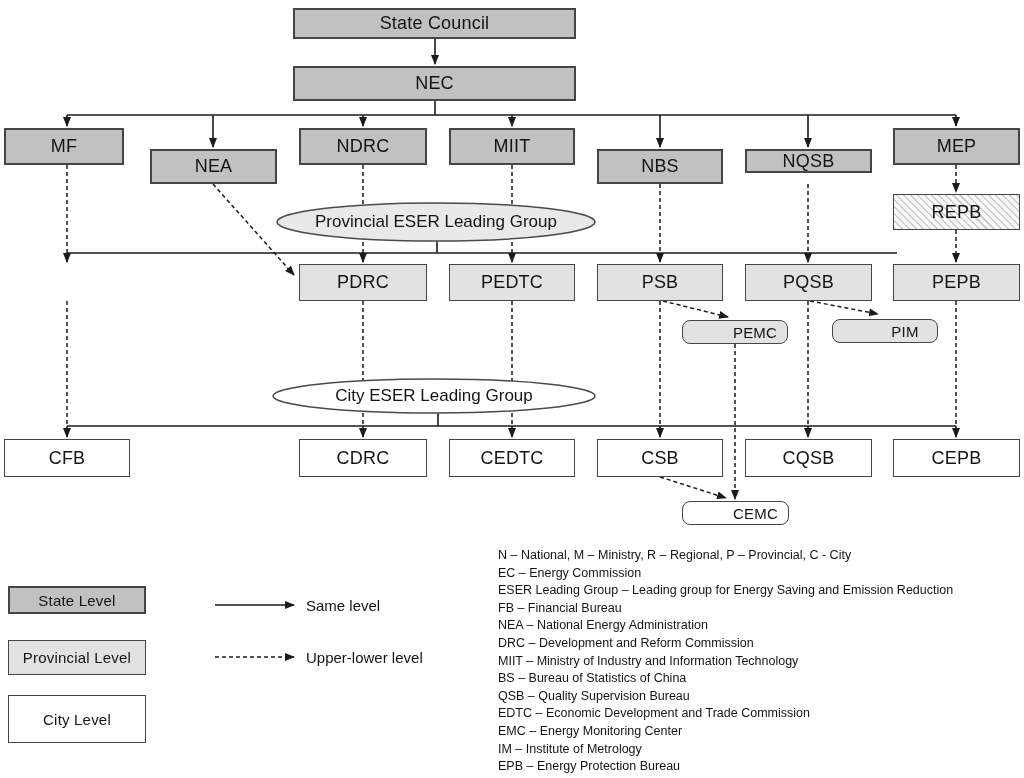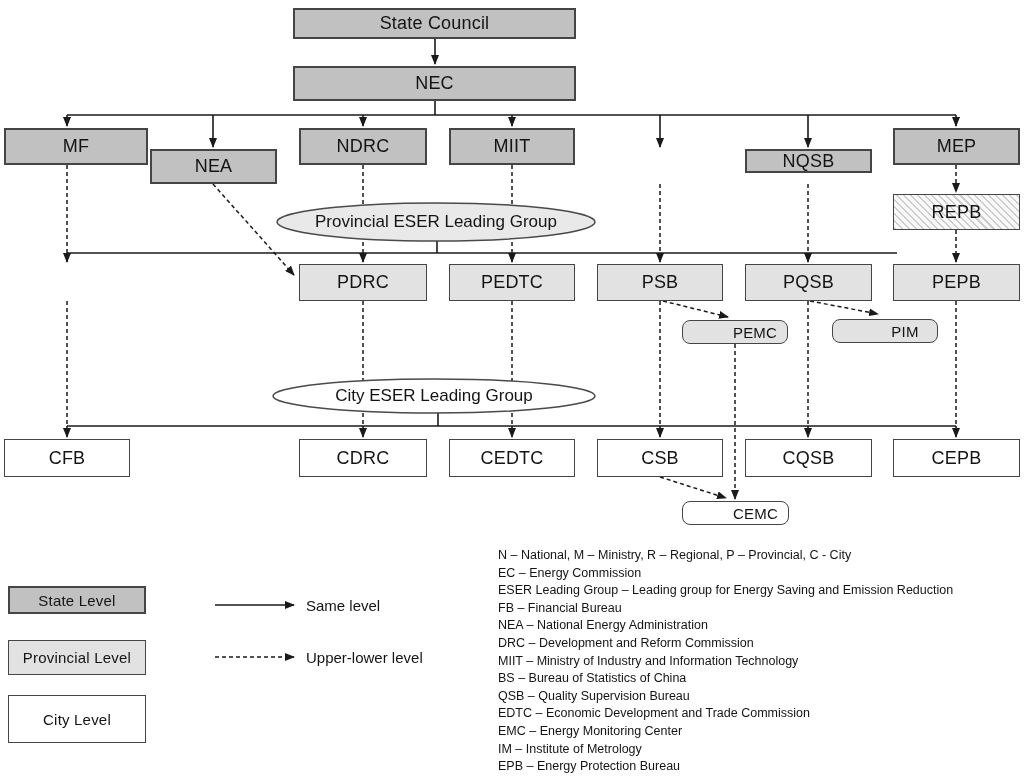--- a/index.html
+++ b/index.html
@@ -86,24 +86,25 @@
 
     <g stroke="#4a4a4a" stroke-width="1.5">
       <ellipse cx="436" cy="222" rx="159" ry="19" fill="#e9e9e9"></ellipse>
       <ellipse cx="434" cy="396" rx="161" ry="17" fill="#ffffff"></ellipse>
     </g>
   </svg>
 
   <div class="node state" style="left:293px;top:66px;width:283px;height:35px">NEC</div>
   <div class="node state" style="left:293px;top:8px;width:283px;height:31px">State Council</div>
 
-  <div class="node state" style="left:4px;top:128px;width:144px;height:37px">MF</div>
+  <div class="node state" style="left:4px;top:128px;width:120px;height:37px">MF</div>
   <div class="node state" style="left:150px;top:149px;width:127px;height:35px">NEA</div>
   <div class="node state" style="left:299px;top:128px;width:128px;height:37px">NDRC</div>
   <div class="node state" style="left:449px;top:128px;width:126px;height:37px">MIIT</div>
+  <div class="node state" style="left:597px;top:149px;width:126px;height:35px">NBS</div>
   <div class="node state" style="left:745px;top:149px;width:127px;height:24px">NQSB</div>
   <div class="node state" style="left:893px;top:128px;width:127px;height:37px">MEP</div>
   <div class="node hatch" style="left:893px;top:194px;width:127px;height:36px">REPB</div>
 
   <div class="ellipse-label" style="left:287px;top:207px;width:298px;height:30px">Provincial ESER Leading Group</div>
   <div class="ellipse-label" style="left:283px;top:381px;width:302px;height:30px">City ESER Leading Group</div>
 
   <div class="node prov" style="left:299px;top:264px;width:128px;height:37px">PDRC</div>
   <div class="node prov" style="left:449px;top:264px;width:126px;height:37px">PEDTC</div>
   <div class="node prov" style="left:597px;top:264px;width:126px;height:37px">PSB</div>

